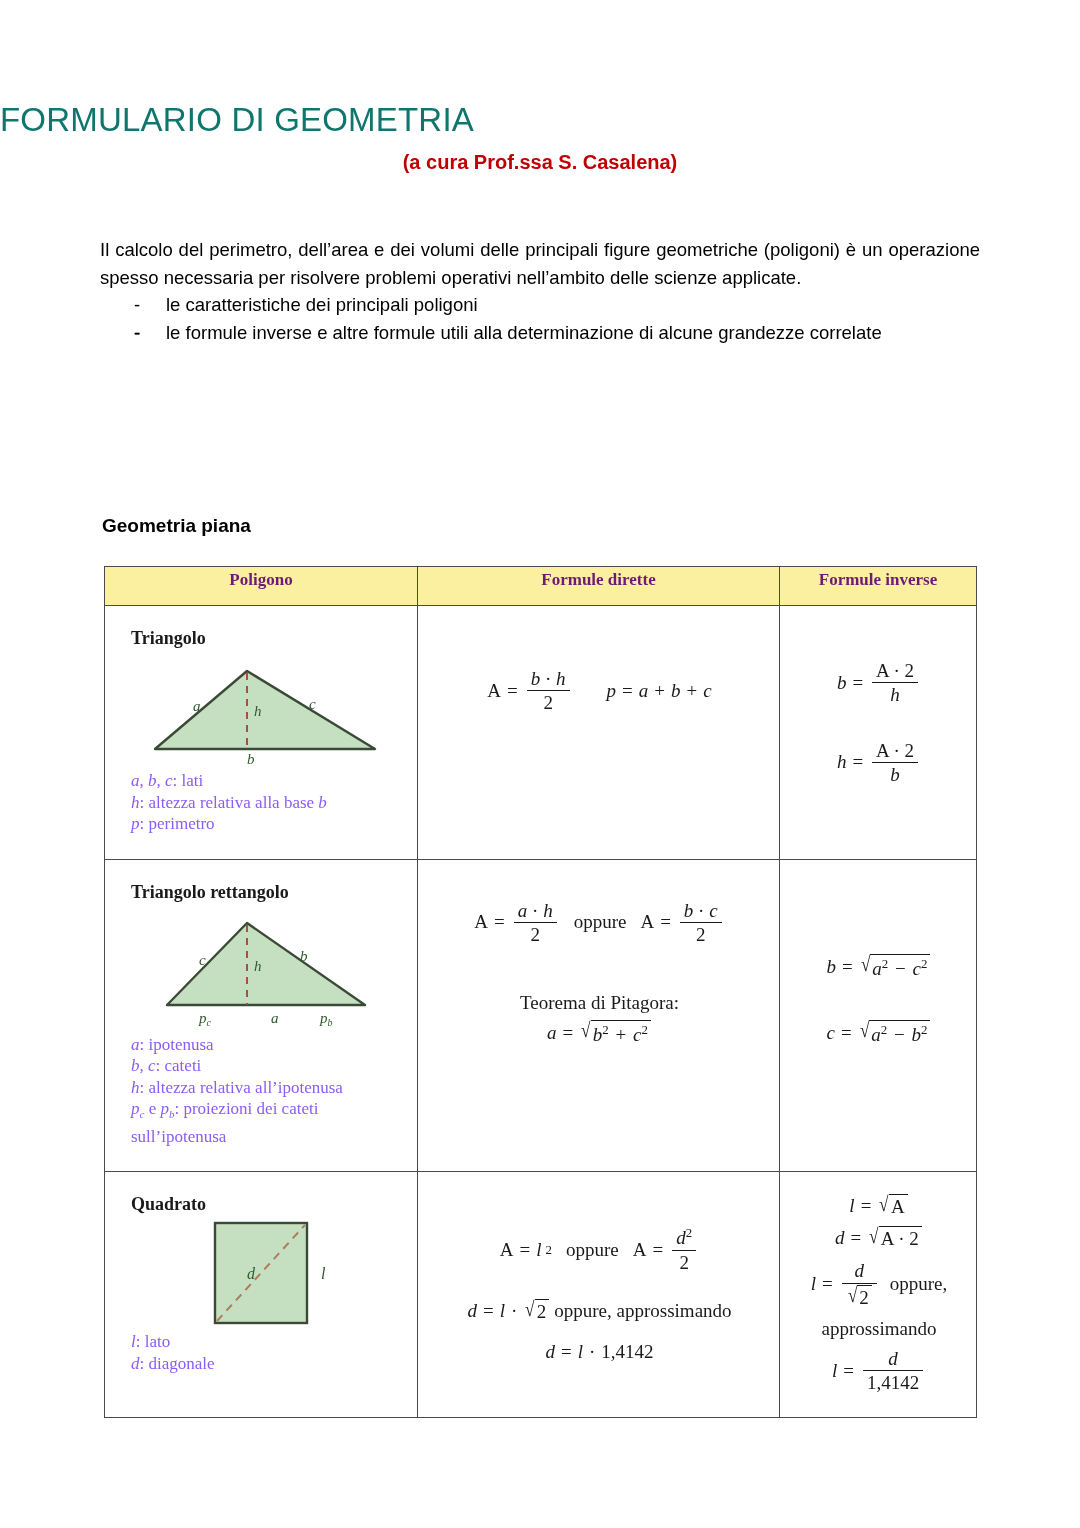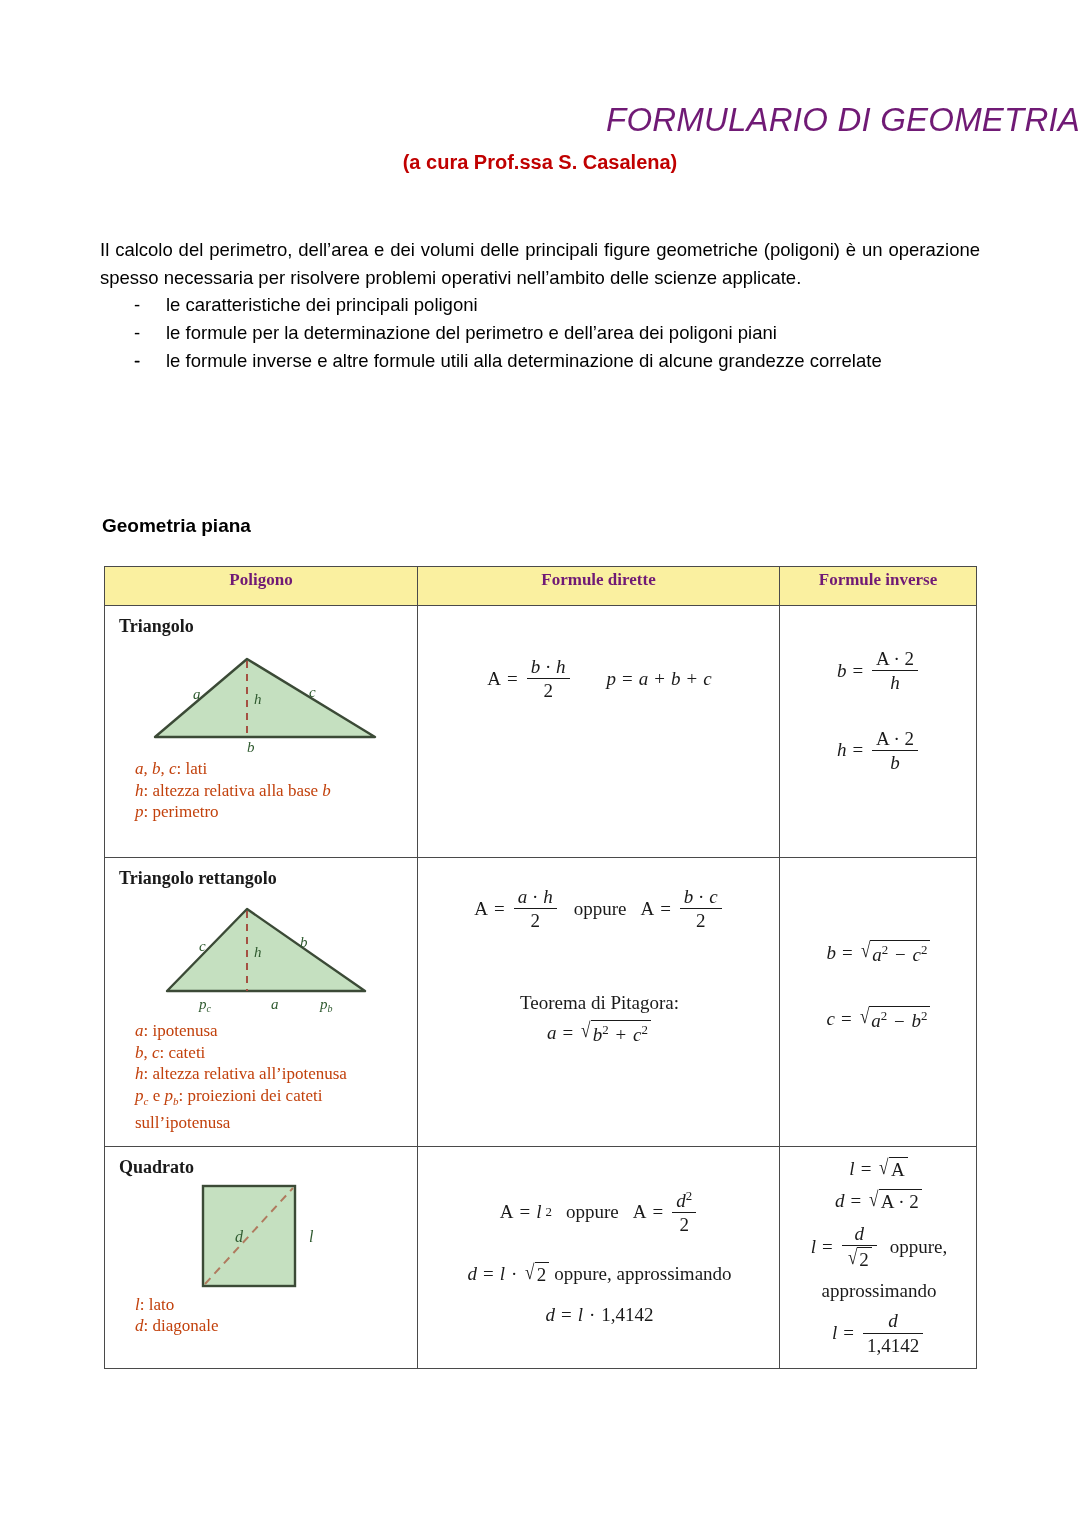--- a/index.html
+++ b/index.html
@@ -17,30 +17,29 @@
   }
 
   .page {
     position: absolute;
     inset: 0;
     padding: 0;
   }
 
   
   .doc-title {
-    text-align: right;
-    color: #701a75;
+    text-align: left;
+    color: #0f766e;
     font-family: "Liberation Sans", sans-serif;
     font-size: 33px;
     font-weight: normal;
     letter-spacing: 0.2px;
     margin: 0;
     padding-top: 102px;
     line-height: 1.1;
-    font-style: italic;
   }
   .doc-subtitle {
     text-align: center;
     color: #c00000;
     font-family: "Liberation Sans", sans-serif;
     font-size: 20px;
     font-weight: bold;
     margin: 0;
     padding-top: 12px;
     line-height: 1.2;
@@ -99,21 +98,21 @@
     left: 104px;
     top: 566px;
     width: 872px;
     border-collapse: collapse;
     table-layout: fixed;
     font-family: "Liberation Serif", serif;
   }
   .geo-table td, .geo-table th {
     border: 1px solid #4a4a4a;
     vertical-align: top;
-    padding: 0;
+    padding: 12px;
   }
   .geo-table thead th {
     background: #faf0a0;
     text-align: center;
     font-family: "Liberation Serif", serif;
     font-weight: bold;
     font-size: 17px;
     height: 30px;
     padding: 3px 0 5px 0;
     color: #701a75;
@@ -129,22 +128,22 @@
     font-family: "Liberation Serif", serif;
     font-weight: bold;
     font-size: 18px;
     color: #1a1a1a;
     margin: 0 0 2px 2px;
   }
   .legend {
     font-family: "Liberation Serif", serif;
     font-size: 17px;
     line-height: 21.5px;
-    color: #c2410c;
-    margin: 4px 0 0 18px;
+    color: #8b5cf6;
+    margin: 4px 0 0 2px;
   }
   .legend i { font-style: italic; }
   .legend sub { font-size: 11px; }
 
   .figure-wrap {
     display: flex;
     justify-content: center;
     align-items: center;
   }
 
@@ -212,21 +211,20 @@
 
   <div class="content">
     <p class="intro-par">Il calcolo del perimetro, dell’area e dei volumi delle principali figure geometriche (poligoni) è un operazione spesso necessaria per risolvere problemi operativi nell’ambito delle scienze applicate.</p>
     <ul class="bullet-list">
       <li class="bullet-item">
         <span class="dash">-</span>
         <span>le caratteristiche dei principali poligoni</span>
       </li>
       <li class="bullet-item">
         <span class="dash">-</span>
-        <span>le formule per la determinazione del perimetro e dell’area dei poligoni piani</span>
       </li>
       <li class="bullet-item">
         <span class="dash">-</span>
       </li>
       <li class="bullet-item">
         <span class="dash">-</span>
         <span>le formule inverse e altre formule utili alla determinazione di alcune grandezze correlate</span>
       </li>
     </ul>
   </div>
@@ -348,21 +346,21 @@
                   <span class="den">2</span>
                 </span>
               <span class="word" style="margin:0 10px;">oppure</span>
               <span class="mroman">A</span>
                 <span class="op">=</span>
               <span class="frac">
                   <span class="num"><i>b</i> · <i>c</i></span>
                   <span class="den">2</span>
                 </span>
             </div>
-            <div class="math" style="margin-top:60px;">Teorema di Pitagora:</div>
+            <div class="math" style="margin-top:47px;">Teorema di Pitagora:</div>
             <div class="math" style="margin-top:6px;">
               <i>a</i>
                 <span class="op">=</span>
               <span class="sqrt">
                   <span class="radical">√</span>
                   <span class="radicand"><i>b</i><sup class="exp">2</sup> <span class="op">+</span> <i>c</i><sup class="exp">2</sup></span>
                 </span>
             </div>
           </div>
         </td>

